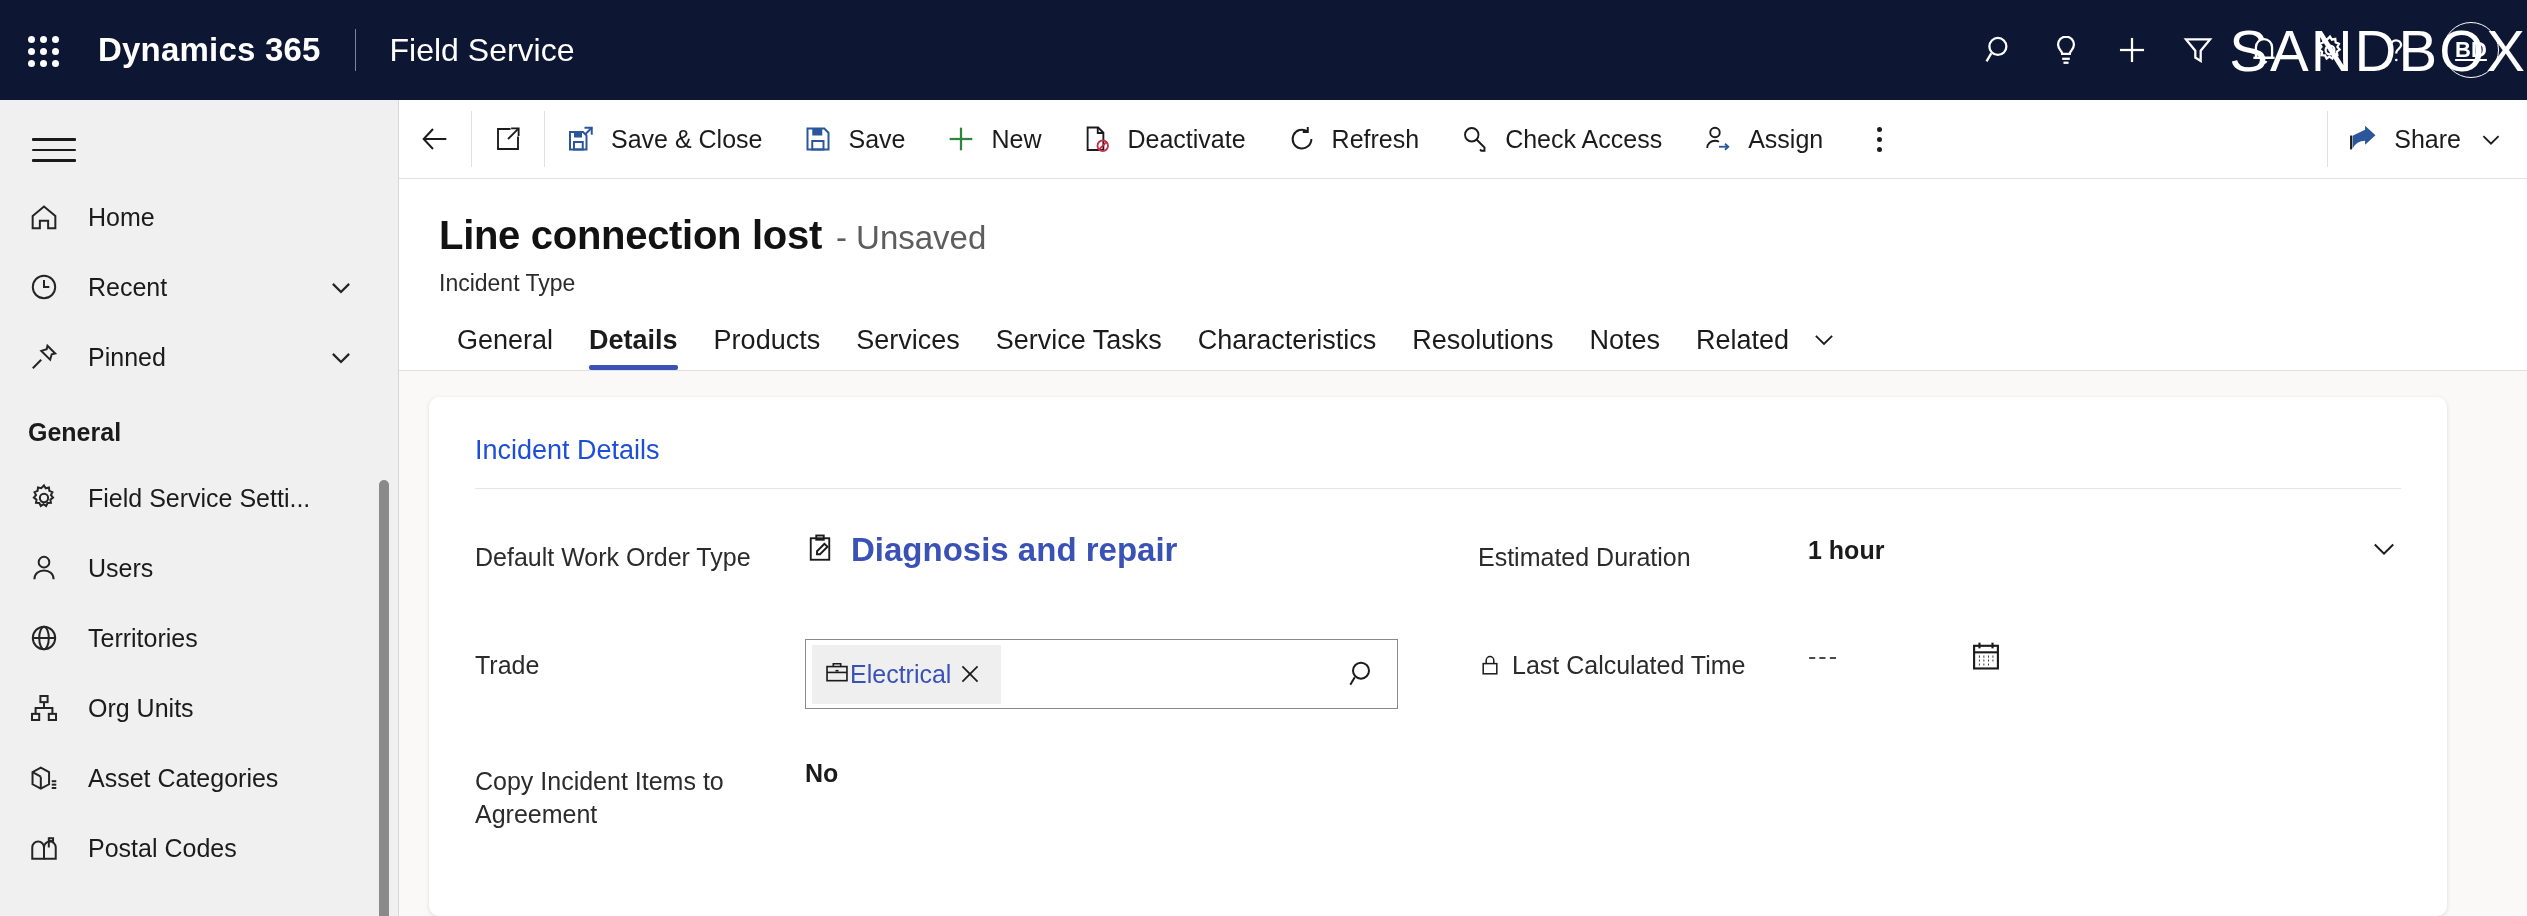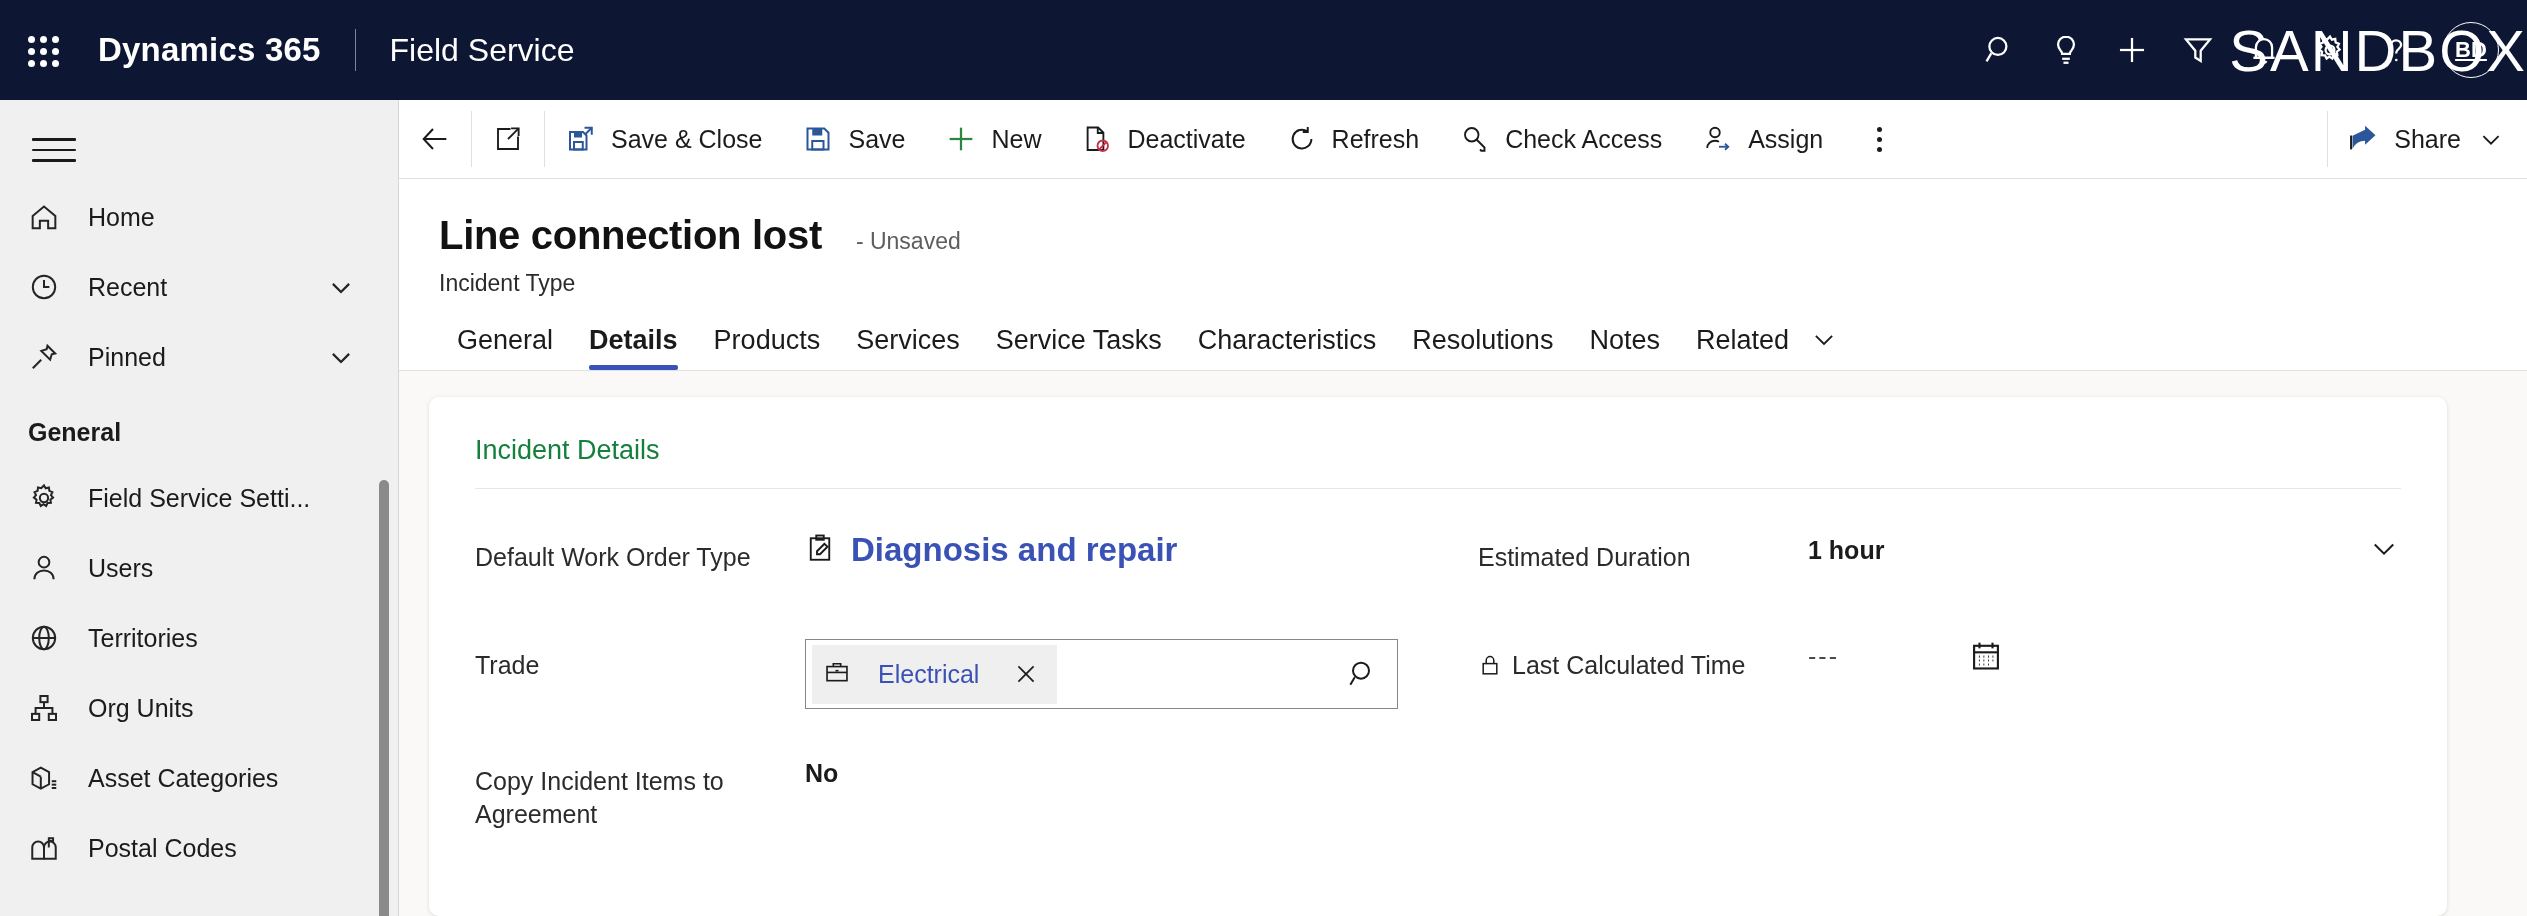--- a/index.html
+++ b/index.html
@@ -166,21 +166,21 @@
   .overflow-dots {
     display: flex; flex-direction: column; gap: 5px;
     padding: 0 34px; height: 100%; justify-content: center; cursor: pointer;
   }
   .overflow-dots i { width: 5px; height: 5px; border-radius: 50%; background: #1b1b1b; display: block; }
 
   
   .rec-head { padding: 34px 0 0 40px; background: #ffffff; flex: none; }
   .rec-title-row { display: flex; align-items: baseline; gap: 14px; }
   .rec-title { font-size: 40px; font-weight: 600; color: #121212; letter-spacing: -.3px; }
-  .rec-sub-state { font-size: 23px; color: #5d5d5d; margin-left: 20px; }
+  .rec-sub-state { font-size: 33px; color: #5d5d5d; }
   .rec-entity { font-size: 23px; color: #2b2b2b; margin-top: 12px; }
 
   
   .tabs {
     display: flex; align-items: flex-end;
     padding-left: 40px;
     height: 74px;
     background: #ffffff;
     border-bottom: 1px solid #e1e1e1;
     flex: none;
@@ -208,21 +208,21 @@
     padding: 26px 80px 0 30px;
     overflow: hidden;
   }
   .card {
     background: #ffffff;
     border-radius: 10px;
     box-shadow: 0 1px 4px rgba(0,0,0,.12);
     padding: 30px 46px 40px 46px;
     height: 100%;
   }
-  .card-title { font-size: 27px; color: #15803d; margin: 8px 0 22px 0; }
+  .card-title { font-size: 27px; color: #1d4ed8; margin: 8px 0 22px 0; }
   .card-rule { height: 1px; background: #e6e6e6; margin-bottom: 42px; }
 
   .cols { display: flex; gap: 0; }
   .col { flex: 1; min-width: 0; }
   .col.left { padding-right: 60px; }
   .col.right { padding-left: 20px; }
 
   .field {
     display: flex;
     align-items: flex-start;
@@ -254,21 +254,21 @@
     max-width: 596px;
     height: 70px;
     border: 1px solid #8a8886;
     display: flex;
     align-items: center;
     padding: 0 8px 0 6px;
     background: #ffffff;
   }
   .chip {
     display: flex; align-items: center;
-    gap: 28px;
+    gap: 0;
     background: #efefef;
     height: 59px;
     padding: 0 12px 0 12px;
     cursor: pointer;
   }
   .chip-text { font-size: 25px; color: #3a52b5; }
   .chip-x { display: flex; align-items: center; padding: 0 6px; cursor: pointer; }
   .lookup-search { margin-left: auto; display: flex; align-items: center; padding-right: 10px; cursor: pointer; }
 
   

